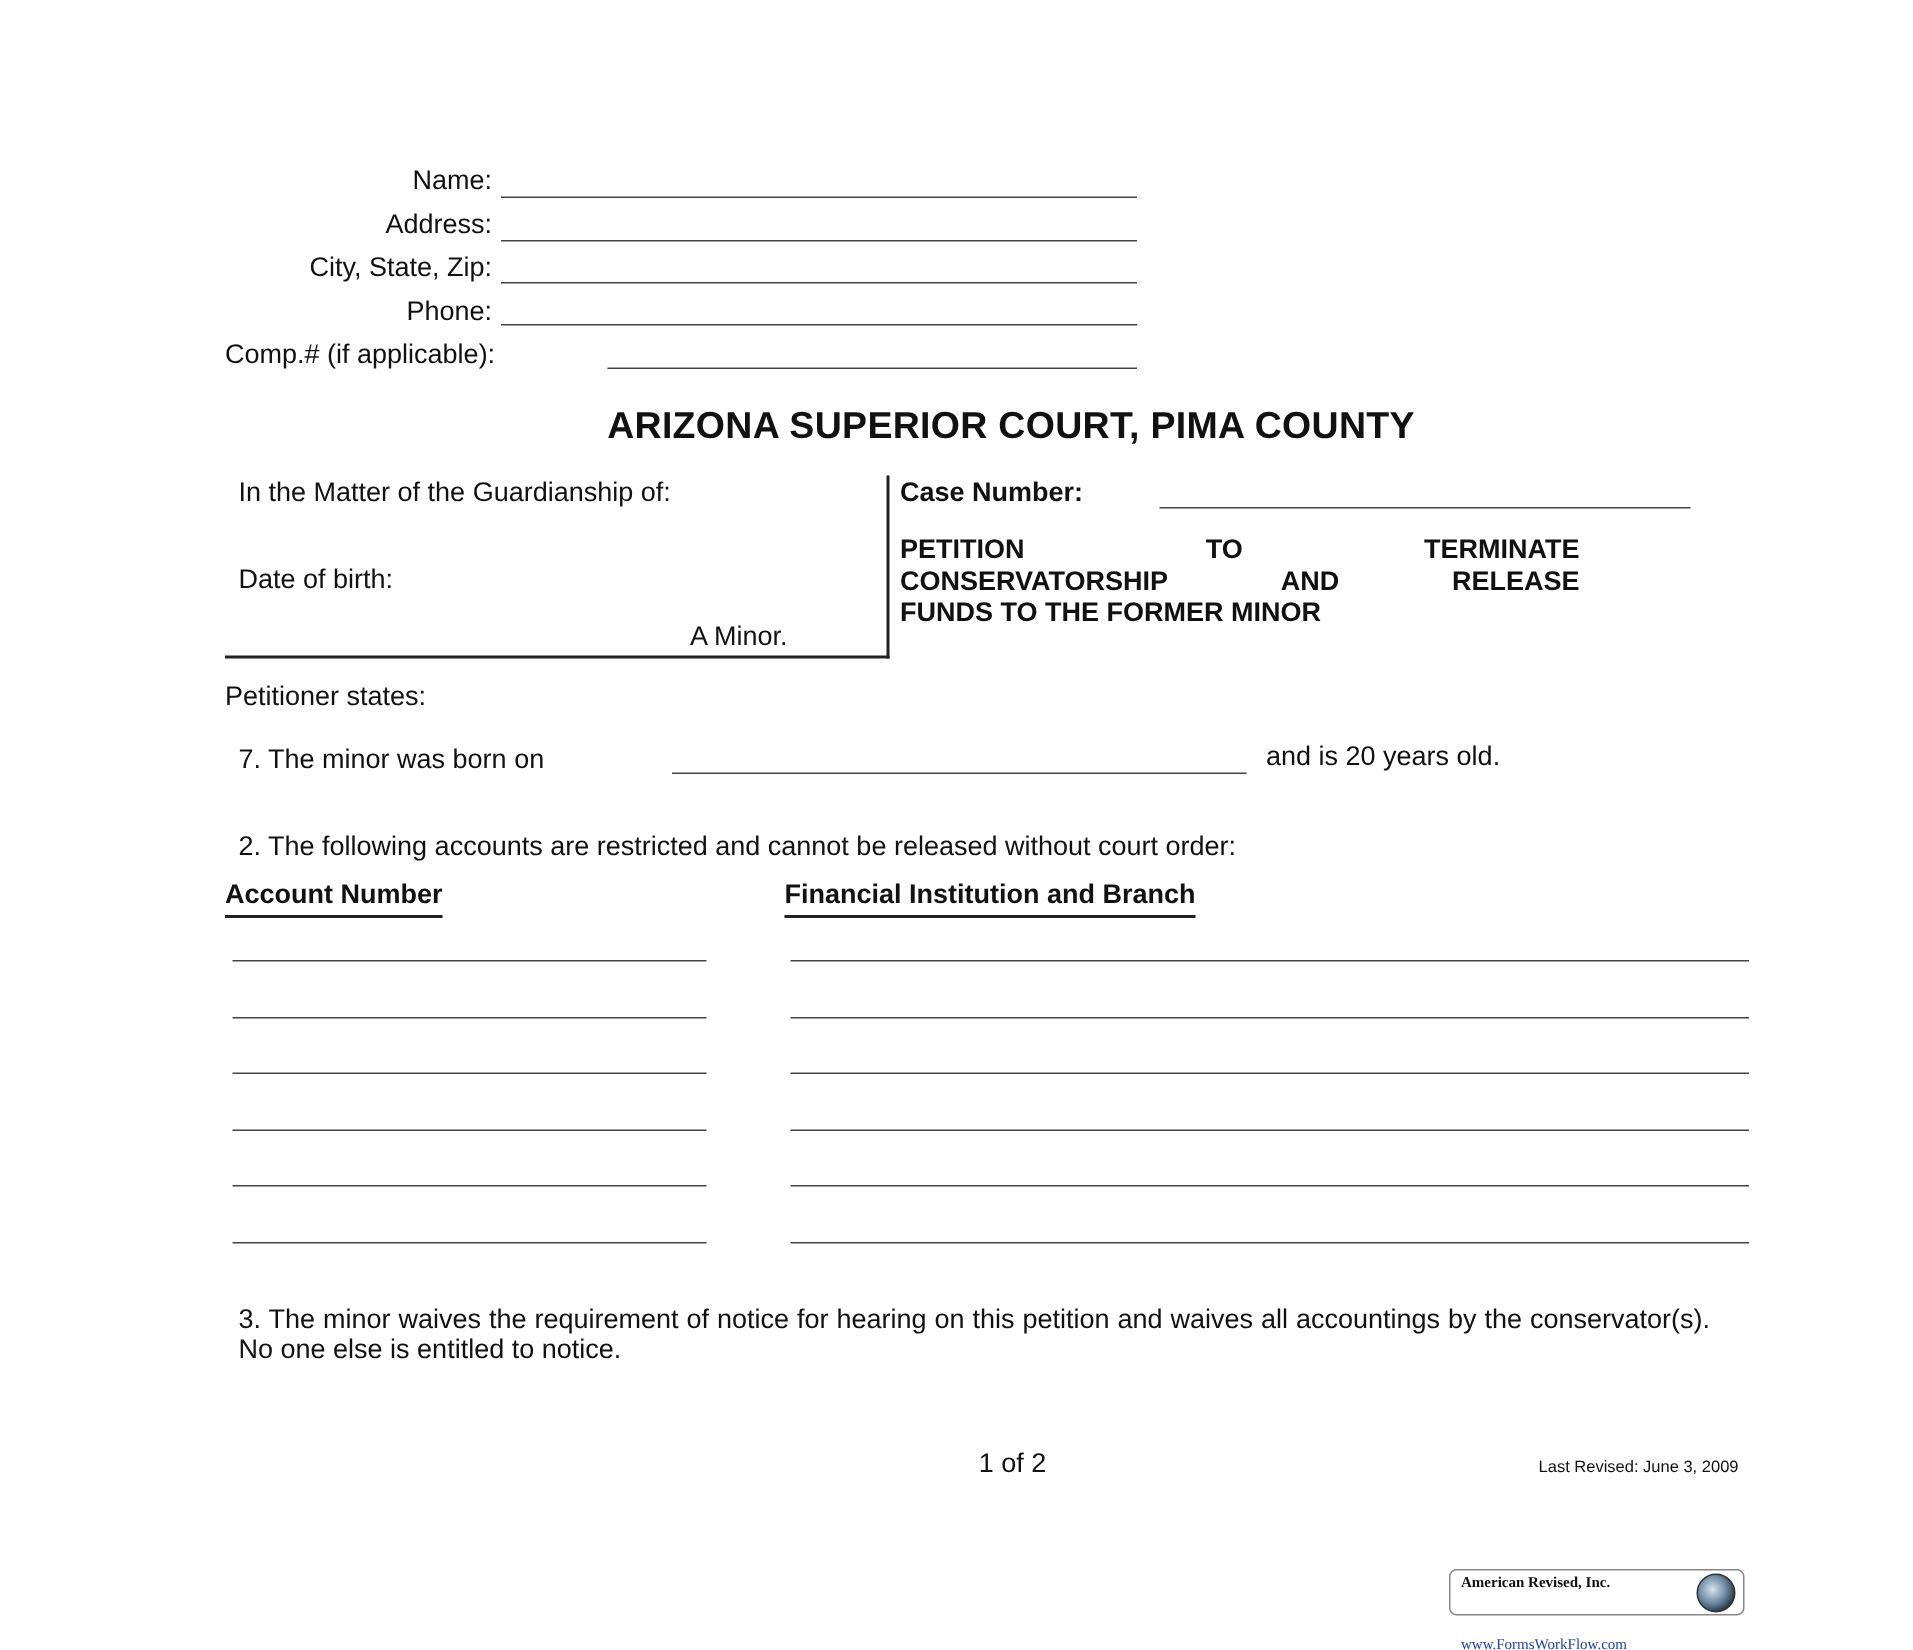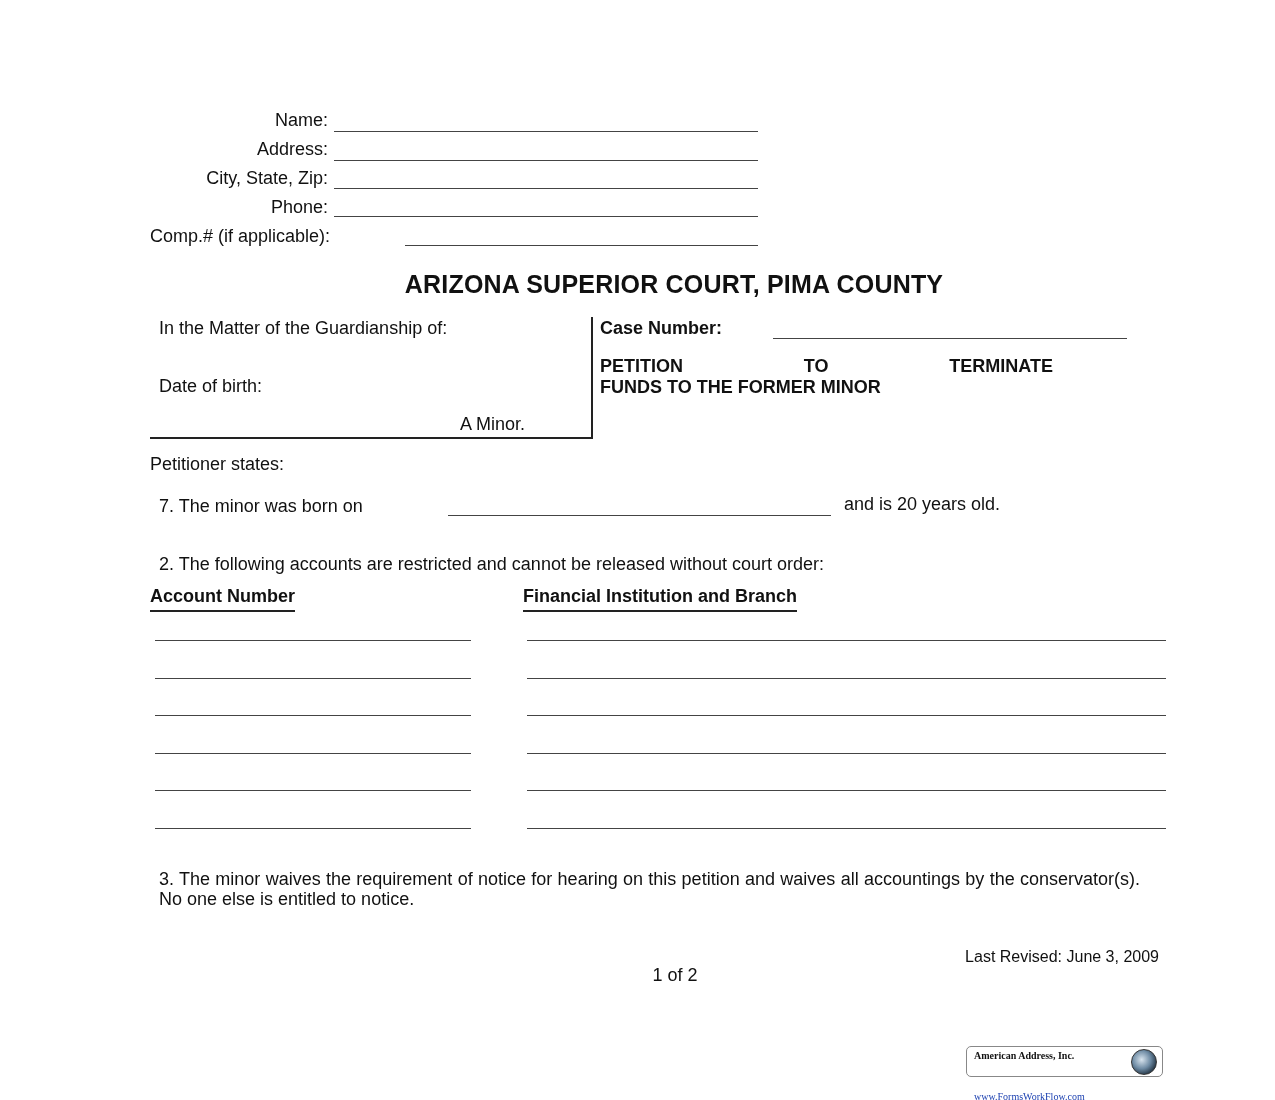--- a/index.html
+++ b/index.html
@@ -55,20 +55,25 @@
 
   <div class="abs txt bold" style="left:600px; top:318px;">Case Number:</div>
   <div class="line" style="left:773px; top:338px; width:354px;"></div>
 
   <div class="petition" style="left:600px; top:356px; width:453px;">
     <div class="just">
       <span>PETITION</span>
       <span>TO</span>
       <span>TERMINATE</span>
     </div>
+    <div class="just2">
+      <span>CONSERVATORSHIP</span>
+      <span style="margin-left:10px;">AND</span>
+      <span style="margin-left:10px;">RELEASE</span>
+    </div>
     <div>FUNDS TO THE FORMER MINOR</div>
   </div>
 </div>
 
 <div class="abs txt" style="left:150px; top:454px;">Petitioner states:</div>
 
 <div class="abs txt" style="left:159px; top:496px;">7. The minor was born on</div>
 <div class="line" style="left:448px; top:515px; width:383px;"></div>
 <div class="abs txt" style="left:844px; top:494px;">and is 20 years old.</div>
 
@@ -100,19 +105,19 @@
   </div>
   <div>
     <div class="line" style="left:155px; top:828px; width:316px;"></div>
     <div class="line" style="left:527px; top:828px; width:639px;"></div>
   </div>
 </div>
 
 <div class="para3" style="left:159px; top:869px; width:981px;">3.  The minor waives the requirement of notice for hearing on this petition and waives all accountings by the conservator(s). No one else is entitled to notice.</div>
 
 <div class="abs" style="left:0; width:1350px; top:965px; text-align:center; font-size:18px;">1 of 2</div>
-<div class="abs" style="right:116px; top:948px; font-size:16px; white-space:nowrap;">Last Revised: June 3, 2009</div>
+<div class="abs" style="right:116px; top:972px; font-size:11px; white-space:nowrap;">Last Revised: June 3, 2009</div>
 
 <div class="logo" style="left:966px; top:1046px; width:195px; height:29px;">
-  <span class="name">American Address, Inc.</span>
+  <span class="name">American Revised, Inc.</span>
   <span class="url">www.FormsWorkFlow.com</span>
   <span class="globe"></span>
 </div>
 
 </body></html>

